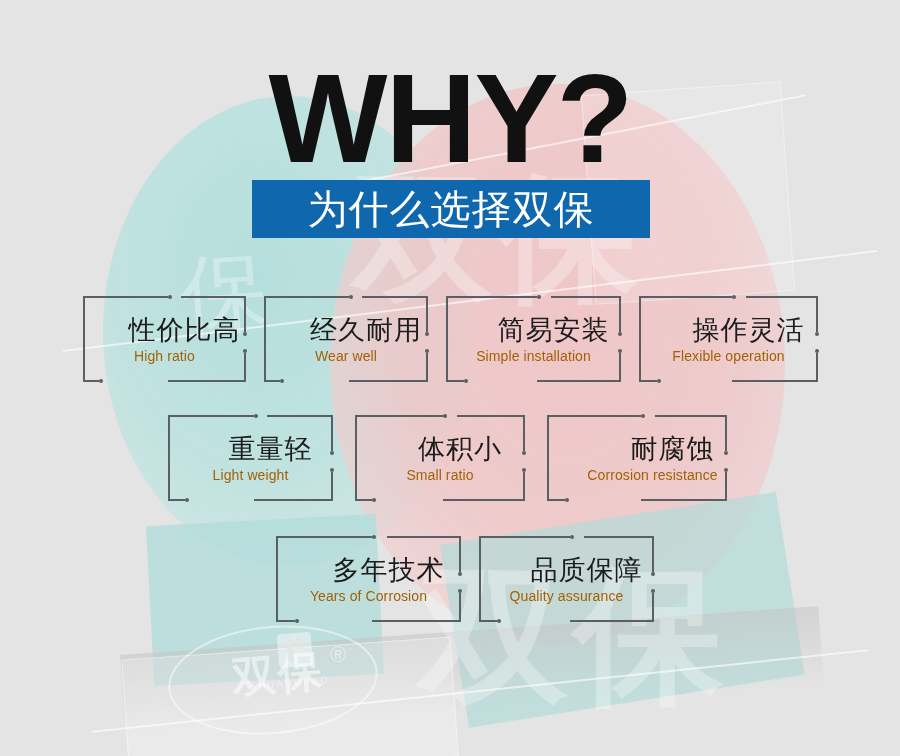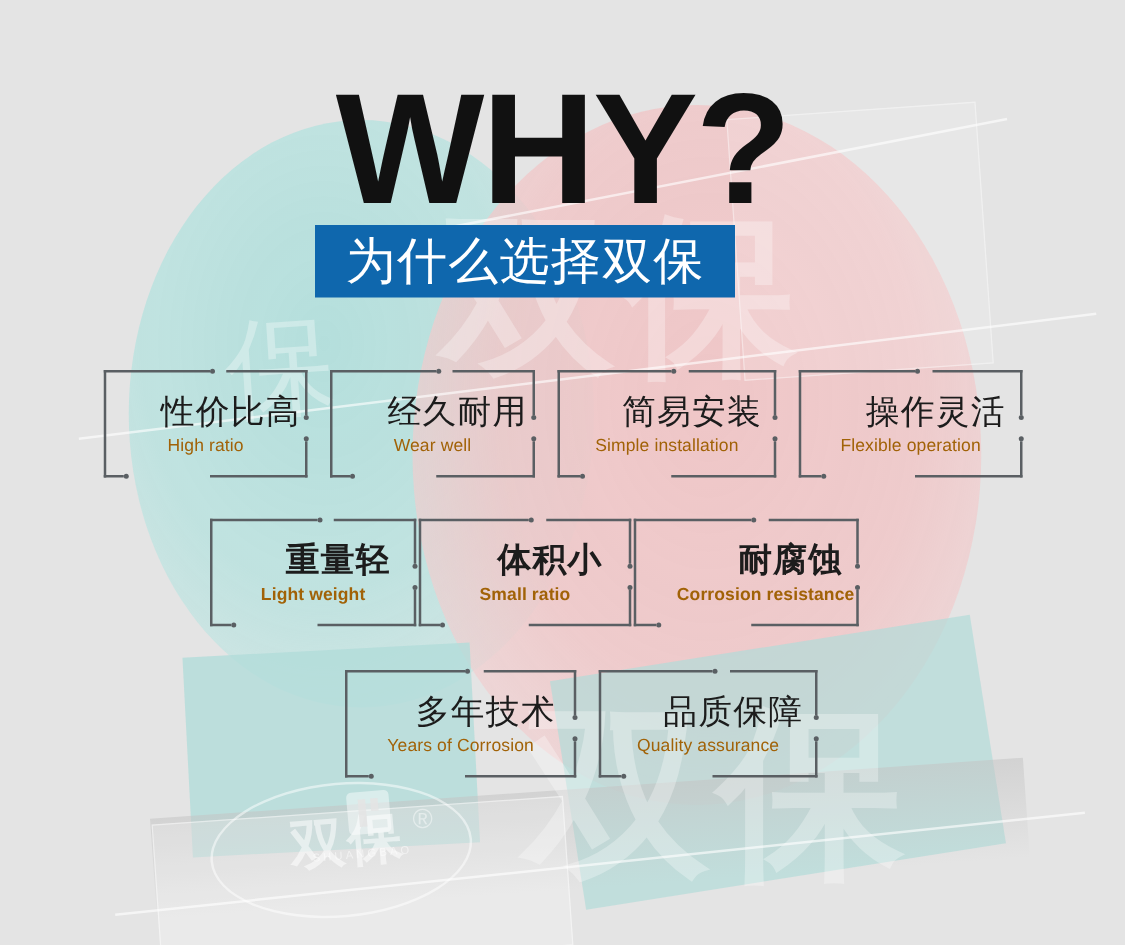--- a/index.html
+++ b/index.html
@@ -231,21 +231,21 @@
     line-height: 1;
     letter-spacing: -2px;
     color: #111111;
     z-index: 5;
   }
 
   .subbar {
     position: absolute;
     left: 252px;
     top: 180px;
-    width: 336px;
+    width: 398px;
     height: 58px;
     background: #0f67ad;
     z-index: 6;
     display: flex;
     align-items: center;
     justify-content: center;
   }
   .subbar-text {
     font-family: "DejaVu Sans", sans-serif;
     font-size: 40px;
@@ -258,21 +258,21 @@
   .rows {
     position: absolute;
     inset: 0;
     z-index: 4;
   }
   .row {
     position: absolute;
     display: flex;
   }
   .row-1 { left: 83px;  top: 296px; gap: 18px; }
-  .row-2 { left: 168px; top: 415px; gap: 2px; font-weight: bold; }
+  .row-2 { left: 168px; top: 415px; gap: 22px; }
   .row-3 { left: 276px; top: 536px; gap: 18px; }
 
   
   .feature {
     position: relative;
     height: 86px;
     display: flex;
     flex-direction: column;
     align-items: center;
     justify-content: center;

